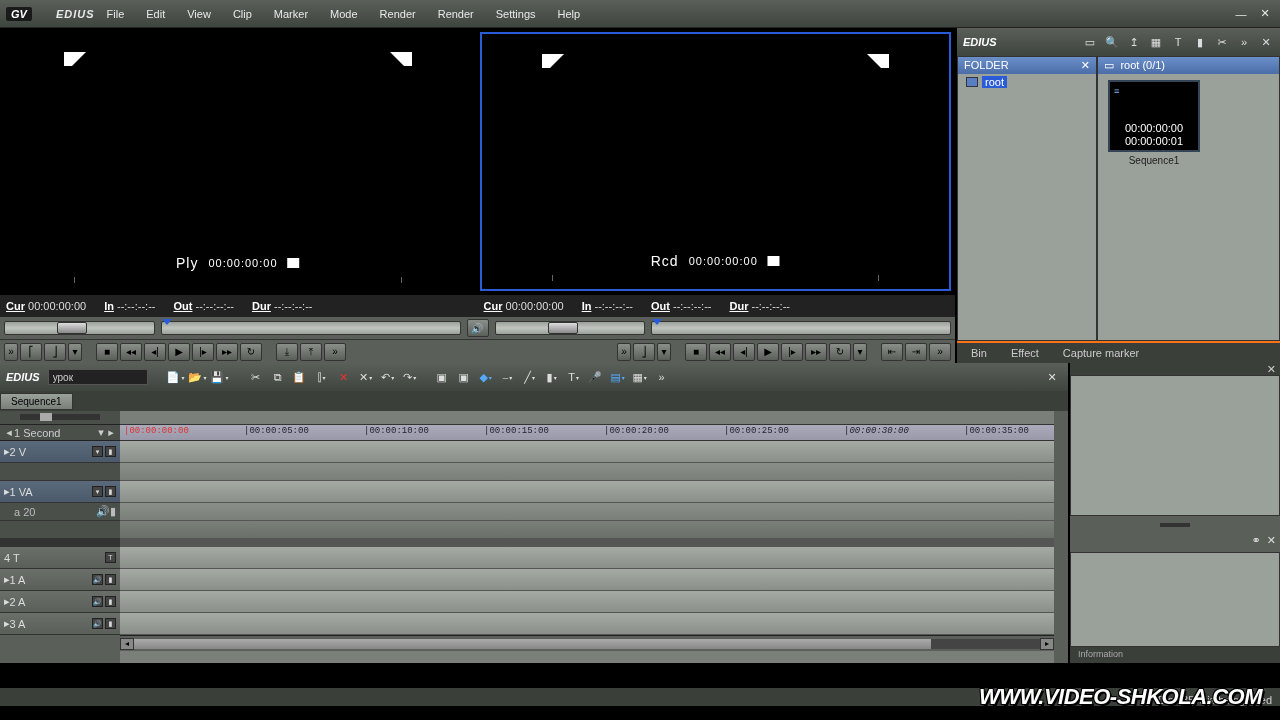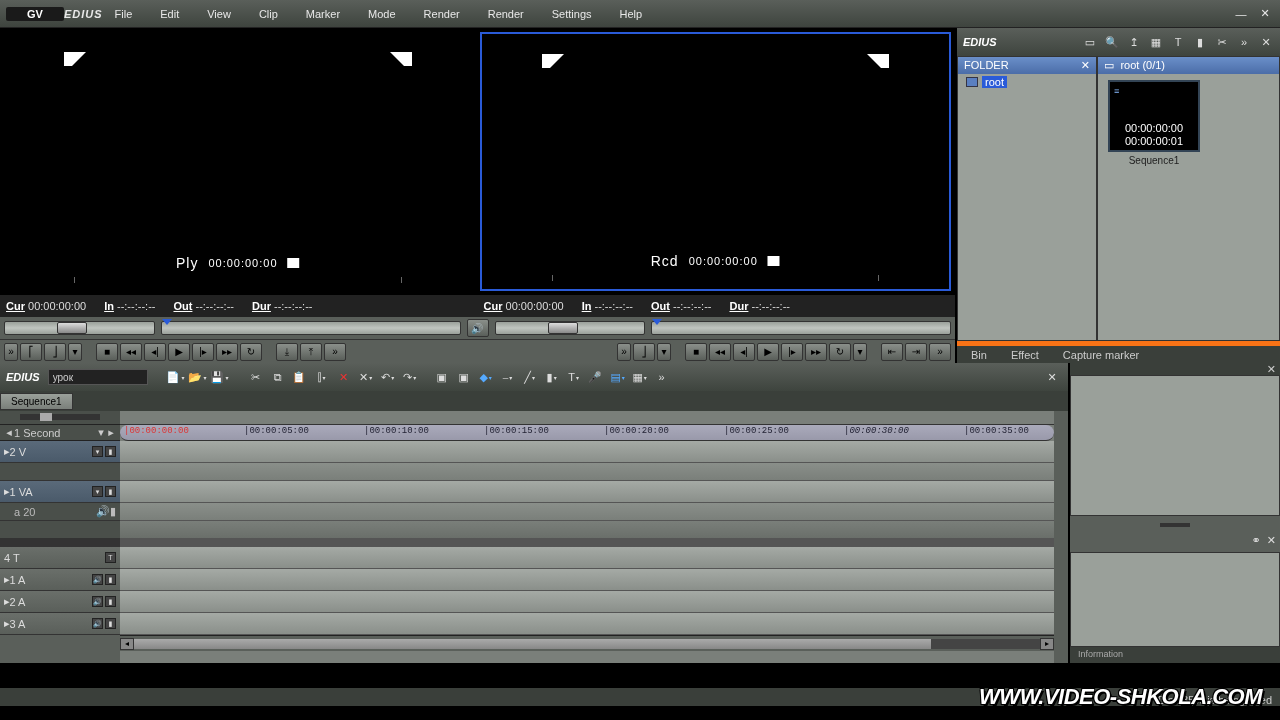--- a/index.html
+++ b/index.html
@@ -1,20 +1,20 @@
 <!DOCTYPE html>
 <html><head>
 <meta charset="utf-8">
 <style>
 * { margin: 0; padding: 0; box-sizing: border-box; font-family: Arial, sans-serif; font-size: 11px; user-select: none; }
 body { background: #000; width: 1280px; height: 720px; overflow: hidden; position: relative; }
 .topbar { background: linear-gradient(#5a5f5a,#3e443e); height: 28px; display: flex; align-items: center; padding: 0 6px; color: #e8e8e8; border-bottom: 1px solid #222; }
-.logo { background:#1a1a1a; color:#fff; padding:1px 21px; font-weight:bold; border-radius:2px; margin-right:0; }
+.logo { background:#1a1a1a; color:#fff; padding:1px 5px; font-weight:bold; border-radius:2px; margin-right:24px; font-style:italic; }
 .app-title { font-weight:bold; margin-right:12px; letter-spacing:1px; font-style:italic; }
-.menu { display:flex; gap:28px; }
+.menu { display:flex; gap:22px; }
 .menu span { cursor:pointer; }
 .winbtns { margin-left:auto; display:flex; gap:6px; }
 .winbtn { width:18px; height:14px; display:flex; align-items:center; justify-content:center; cursor:pointer; }
 
 .main { display:flex; height: 335px; }
 .preview-area { width: 955px; display:flex; flex-direction:column; }
 .monitors { display:flex; height:268px; background:#000; }
 .monitor { flex:1; margin:4px; position:relative; background:#000; }
 .monitor.rec { border:2px solid #2a5bd8; }
 .mon-inner { position:absolute; top:20px; left:60px; right:60px; height:160px; }
@@ -49,21 +49,21 @@
 .folder-item { padding:2px 8px; display:flex; align-items:center; gap:4px; }
 .folder-item .ico { width:12px; height:10px; background:#5a7fc0; border:1px solid #334; }
 .folder-item span.sel { background:#2a5bd8; color:#fff; padding:0 3px; }
 .clip-pane { flex:1; background:#9aa09a; border:1px solid #333; }
 .clip-head { background:linear-gradient(#6a8fc9,#4b6da8); color:#fff; padding:2px 6px; font-size:10px; display:flex; gap:6px; }
 .clip-item { width:100px; margin:6px; display:inline-flex; flex-direction:column; align-items:center; }
 .clip-thumb { width:92px; height:72px; background:#000; border:2px solid #345; position:relative; }
 .clip-thumb .ico { position:absolute; top:4px; left:4px; color:#8bf; font-size:9px; }
 .clip-tc { color:#fff; font-size:9px; text-align:center; position:absolute; bottom:2px; width:100%; font-family:'Courier New',monospace; }
 .clip-name { color:#222; font-size:10px; margin-top:3px; }
-.bin-tabs { height:22px; background:#3a3f3a; display:flex; align-items:center; color:#ccc; padding:0 4px; gap:4px; border-top:5px solid #f97316; }
+.bin-tabs { height:22px; background:#3a3f3a; display:flex; align-items:center; color:#ccc; padding:0 4px; gap:4px; border-top:2px solid #f97316; }
 .bin-tab { padding:2px 10px; cursor:pointer; }
 
 .timeline-area { display:flex; height: 300px; }
 .tl-left { flex:1; display:flex; flex-direction:column; }
 .tl-head { height:28px; background:linear-gradient(#5a5f5a,#3e443e); display:flex; align-items:center; padding:0 6px; color:#fff; gap:8px; }
 .tl-head .title { font-weight:bold; font-style:italic; }
 .proj-input { background:#222; border:1px solid #555; color:#ccc; padding:2px 4px; width:100px; height:16px; font-size:10px; }
 .tool-row { display:flex; gap:2px; margin-left:10px; flex:1; }
 .tool { width:20px; height:18px; display:flex; align-items:center; justify-content:center; cursor:pointer; color:#ddd; border-radius:2px; }
 .tool .drop { font-size:6px; margin-left:1px; }
@@ -77,21 +77,21 @@
 .scale-head { height:16px; background:#4a4f4a; border-bottom:1px solid #222; display:flex; align-items:center; padding:0 4px; color:#ccc; font-size:9px; }
 .scale-head .arr { width:10px; text-align:center; }
 .track-head { height:22px; border-bottom:1px solid #333; display:flex; align-items:center; padding:0 4px; color:#ddd; font-size:10px; background:linear-gradient(#6a6f6a,#5a5f5a); }
 .track-head.v { background:linear-gradient(#5a6a7a,#4a5a6a); }
 .track-head .n { width:26px; }
 .track-head .btns { margin-left:auto; display:flex; gap:2px; }
 .track-head .bt { width:11px; height:11px; background:#444; border:1px solid #222; font-size:7px; display:flex; align-items:center; justify-content:center; }
 .track-sub { height:18px; border-bottom:1px solid #333; display:flex; align-items:center; padding:0 4px 0 14px; color:#bbb; font-size:9px; background:#4a4f4a; }
 .tracks { flex:1; display:flex; flex-direction:column; position:relative; overflow:hidden; }
 .ruler-top { height:14px; background:#7a7f7a; border-bottom:1px solid #333; }
-.ruler { height:16px; background:linear-gradient(#aab,#99a); border-bottom:1px solid #333; display:flex; position:relative;border-radius:8px; }
+.ruler { height:16px; background:linear-gradient(#aab,#99a); border-bottom:1px solid #333; display:flex; position:relative; }
 .ruler .tick { position:absolute; font-size:9px; color:#223; top:1px; font-family:'Courier New',monospace; }
 .ruler .tick.red { color:#d33; }
 .track { height:22px; border-bottom:1px solid #555; background:linear-gradient(#a5aaa5,#8a8f8a); position:relative; }
 .track.sub { height:18px; background:linear-gradient(#8a8f8a,#7a7f7a); }
 .track.dark { background:linear-gradient(#7a7f7a,#6a6f6a); }
 .tl-vscr { width:14px; background:#5a5f5a; }
 .tl-hscroll { height:16px; background:#5a5f5a; display:flex; align-items:center; border-top:1px solid #222; }
 .hscroll-btn { width:14px; height:12px; background:#888; border:1px solid #333; display:flex; align-items:center; justify-content:center; font-size:8px; }
 .hscroll-track { flex:1; height:10px; background:#444; position:relative; }
 .hscroll-thumb { position:absolute; left:0; width:88%; height:100%; background:linear-gradient(#aaa,#888); }

